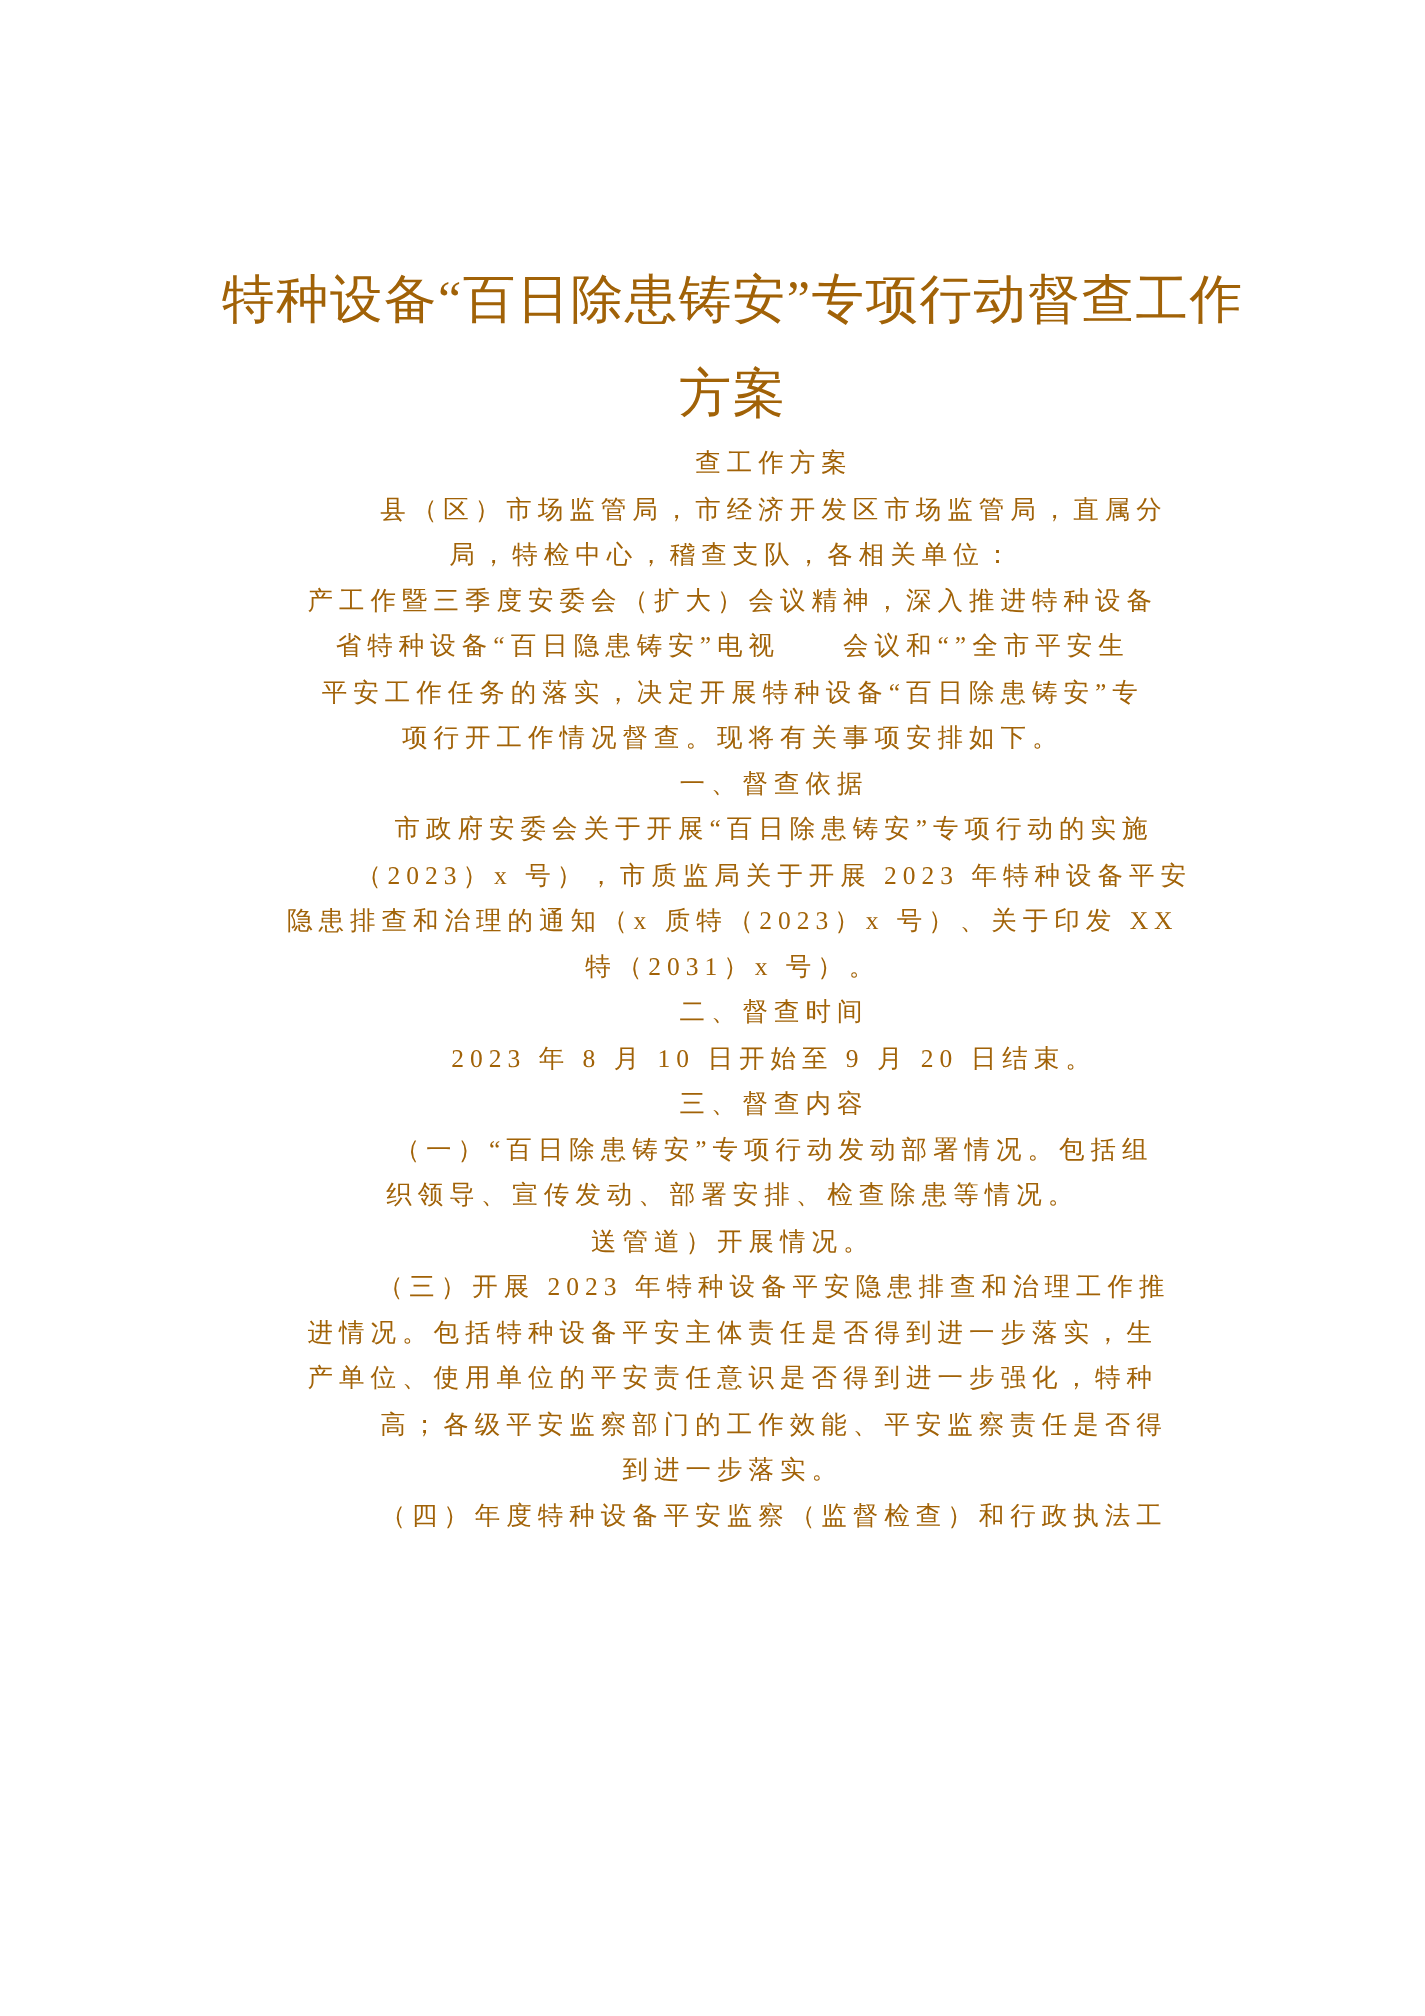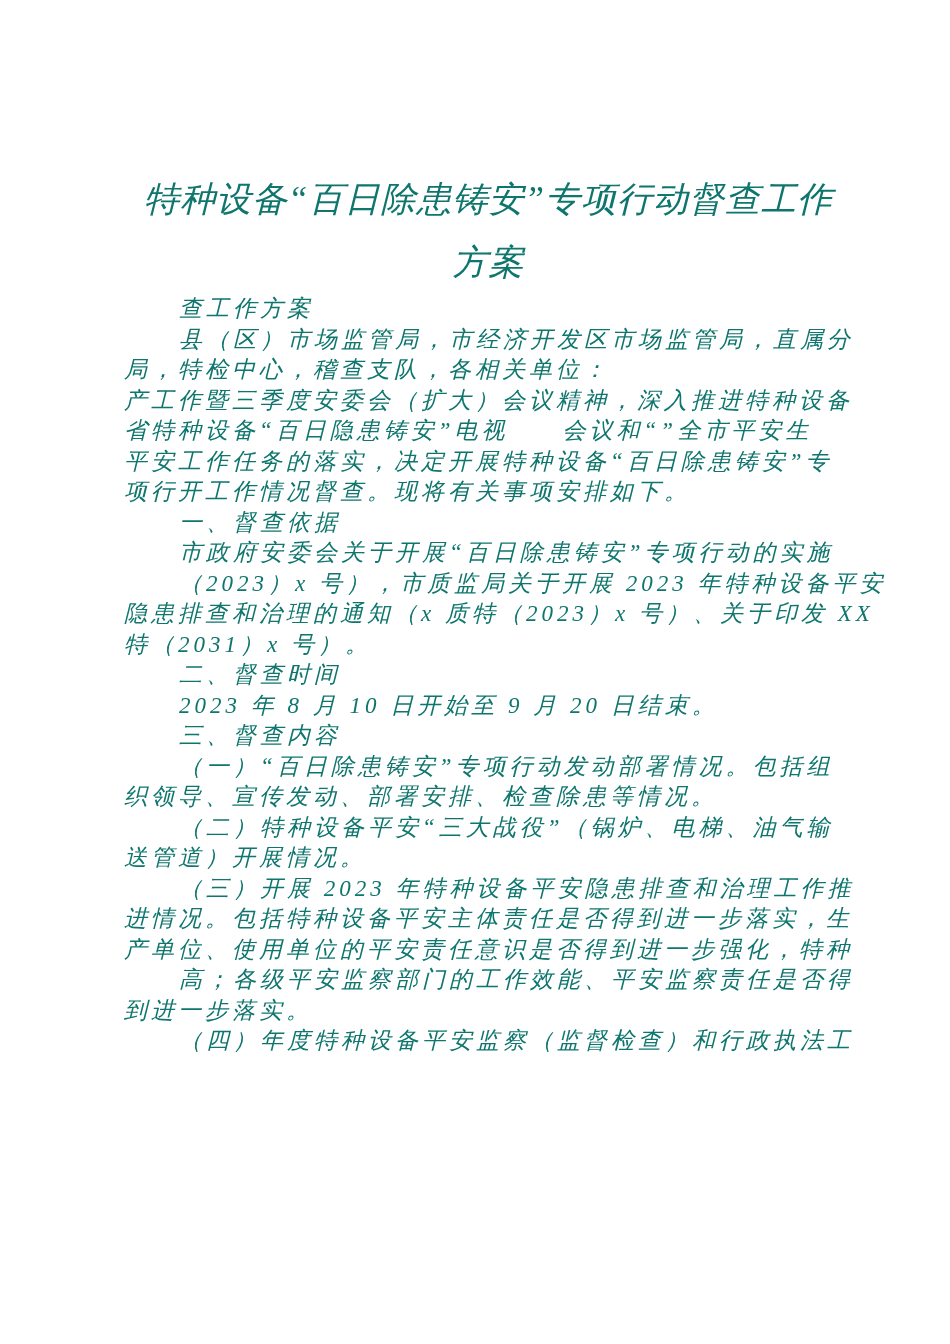--- a/index.html
+++ b/index.html
@@ -5,42 +5,41 @@
   html, body {
     margin: 0;
     padding: 0;
     background: #ffffff;
   }
   .page {
     position: relative;
     width: 950px;
     height: 1344px;
     background: #ffffff;
-    color: #0f766e;
+    color: #a16207;
     overflow: hidden;
     font-family: "Liberation Serif", "DejaVu Serif", serif;
-    font-style: italic;
   }
   .doc-title {
     margin: 168px 97px 0 124px;
     text-align: center;
     font-size: 35px;
     line-height: 63px;
     letter-spacing: 1px;
     font-weight: normal;
   }
   .title-line {
     white-space: nowrap;
   }
   .doc-body {
     margin: 0 97px 0 124px;
-    font-size: 23px;
+    font-size: 17px;
     line-height: 30.5px;
     letter-spacing: 4px;
-    text-align: left;
+    text-align: center;
   }
   .body-line {
     white-space: nowrap;
   }
   .body-line.indent {
     padding-left: 55px;
   }
 </style>
 </head>
 <body>
@@ -61,21 +60,20 @@
       <div class="body-line indent">一、督查依据</div>
       <div class="body-line indent">市政府安委会关于开展“百日除患铸安”专项行动的实施</div>
       <div class="body-line indent">（2023）x 号），市质监局关于开展 2023 年特种设备平安</div>
       <div class="body-line">隐患排查和治理的通知（x 质特（2023）x 号）、关于印发 XX</div>
       <div class="body-line">特（2031）x 号）。</div>
       <div class="body-line indent">二、督查时间</div>
       <div class="body-line indent">2023 年 8 月 10 日开始至 9 月 20 日结束。</div>
       <div class="body-line indent">三、督查内容</div>
       <div class="body-line indent">（一）“百日除患铸安”专项行动发动部署情况。包括组</div>
       <div class="body-line">织领导、宣传发动、部署安排、检查除患等情况。</div>
-      <div class="body-line indent">（二）特种设备平安“三大战役”（锅炉、电梯、油气输</div>
       <div class="body-line">送管道）开展情况。</div>
       <div class="body-line indent">（三）开展 2023 年特种设备平安隐患排查和治理工作推</div>
       <div class="body-line">进情况。包括特种设备平安主体责任是否得到进一步落实，生</div>
       <div class="body-line">产单位、使用单位的平安责任意识是否得到进一步强化，特种</div>
       <div class="body-line indent">高；各级平安监察部门的工作效能、平安监察责任是否得</div>
       <div class="body-line">到进一步落实。</div>
       <div class="body-line indent">（四）年度特种设备平安监察（监督检查）和行政执法工</div>
     </div>
 </div>
 

